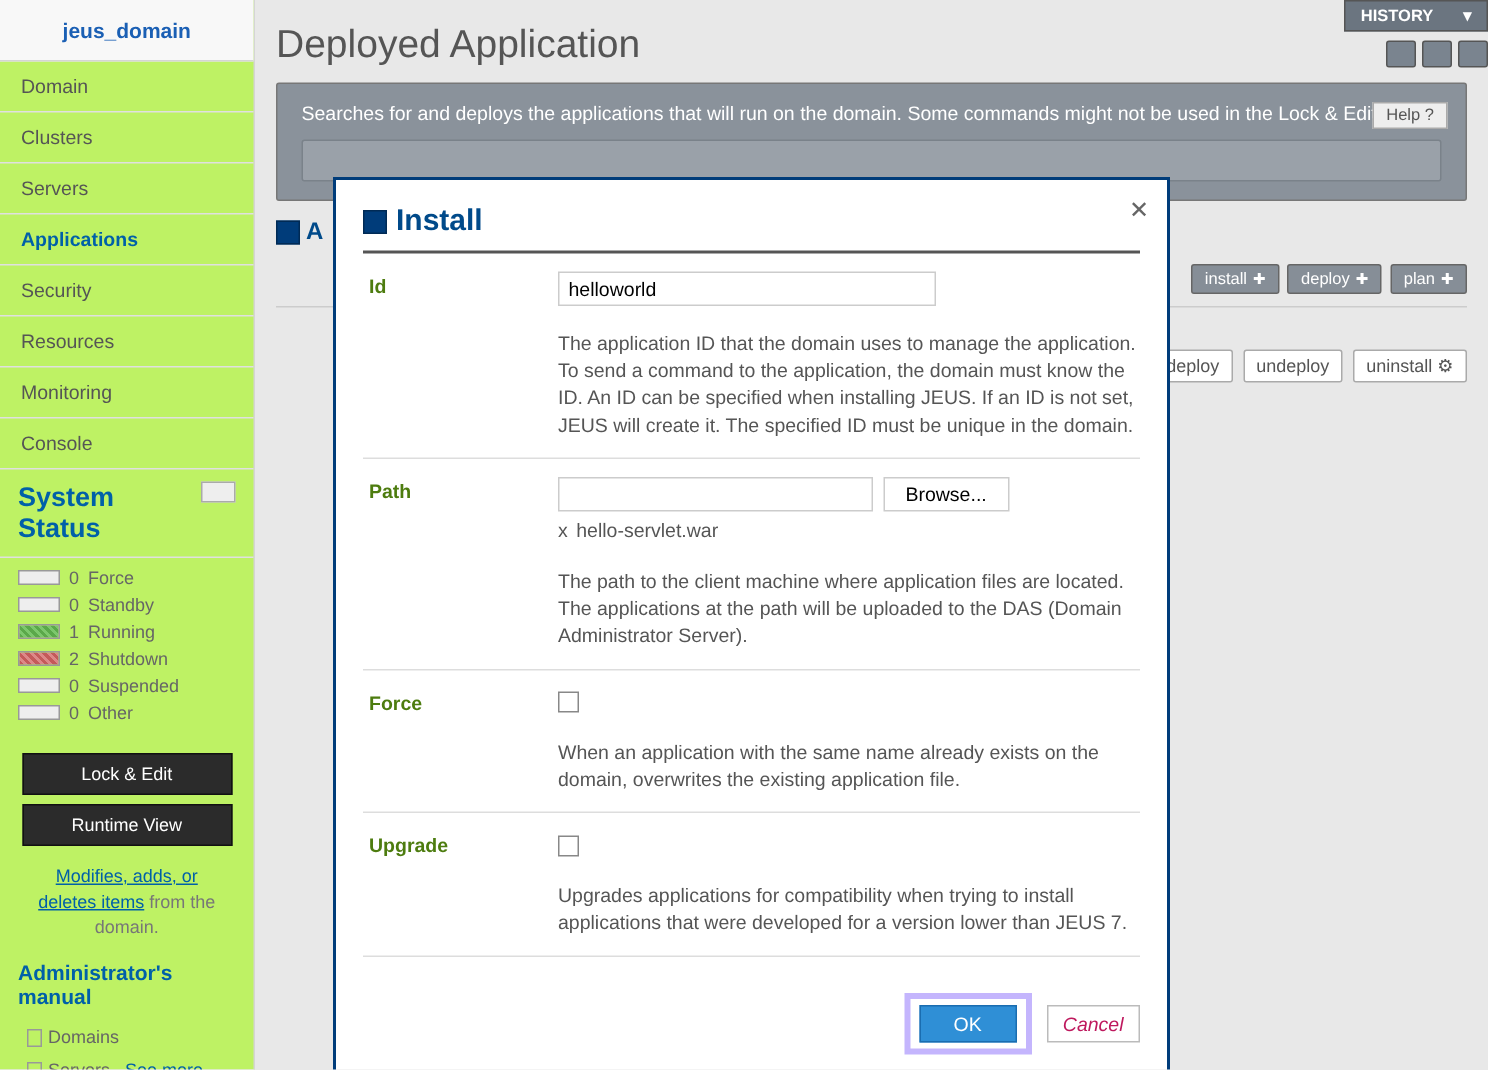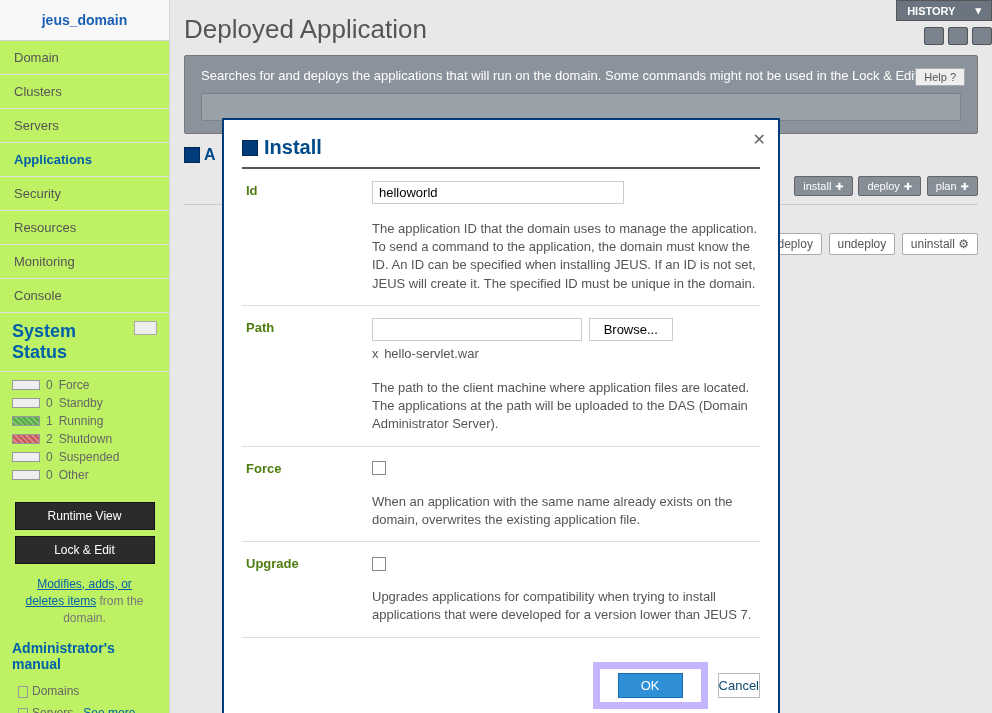--- a/index.html
+++ b/index.html
@@ -59,23 +59,23 @@
 .form-label { width: 130px; color: #4d7c0f; font-weight: bold; font-size: 13px; padding-left: 4px; padding-top: 2px; }
 .form-body { flex: 1; color: #555; font-size: 13px; line-height: 1.4; }
 .form-body input[type=text] { border: 1px solid #ccc; padding: 3px 6px; font-size: 13px; width: 252px; }
 .path-field { width: 210px !important; }
 .browse-btn { border: 1px solid #ccc; background: #fff; padding: 3px 14px; margin-left: 3px; cursor: pointer; font-size: 13px; }
 .desc { margin-top: 16px; color: #555; }
 .file-line { margin-top: 4px; color: #555; }
 .file-x { color: #555; margin-right: 2px; }
 .chk { width: 14px; height: 14px; border: 1px solid #888; display: inline-block; vertical-align: middle; }
 .modal-footer { display: flex; justify-content: flex-end; gap: 10px; margin-top: 24px; align-items: center; }
-.ok-wrap { border: 7px solid #c4b5fd; padding: 4px 18px; }
+.ok-wrap { border: 4px solid #c4b5fd; padding: 4px 6px; }
 .btn-ok { background: #2f8fd6; color: #fff; border: 1px solid #1a6db0; padding: 4px 22px; cursor: pointer; font-size: 13px; }
-.btn-cancel { background: #fff; border: 1px solid #bbb; padding: 4px 0; cursor: pointer; font-size: 13px; color: #0c4a6e; }
+.btn-cancel { background: #fff; border: 1px solid #bbb; padding: 4px 10px; cursor: pointer; font-size: 13px; color: #be185d; font-style: italic; }
 .status-icon-box { width: 26px; height: 14px; border: 1px solid #aaa; background: #eee; display: inline-block; margin-left: 4px; }
 </style>
 </head>
 <body>
 
 <div class="layout">
   <div class="sidebar">
     <div class="sidebar-title">jeus_domain</div>
     <div class="nav-item">Domain</div>
     <div class="nav-item">Clusters</div>
@@ -116,22 +116,22 @@
           <span>0</span>
           <span>Suspended</span>
         </div>
       <div class="status-row">
           <span class="swatch gray"></span>
           <span>0</span>
           <span>Other</span>
         </div>
     </div>
 
+    <button class="btn-dark">Lock &amp; Edit</button>
     <button class="btn-dark">Runtime View</button>
-    <button class="btn-dark">Lock &amp; Edit</button>
     <div class="modify-text">
       <a>Modifies, adds, or deletes items</a><span> from the domain.</span>
     </div>
 
     <div class="manual-title">Administrator's manual</div>
     <div class="manual-item"><span class="doc-icon"></span><span>Domains</span></div>
     <div class="manual-item"><span class="doc-icon"></span><span>Servers</span> &nbsp;&nbsp;<span class="see-more">See more</span></div>
   </div>
 
   <div class="main">

